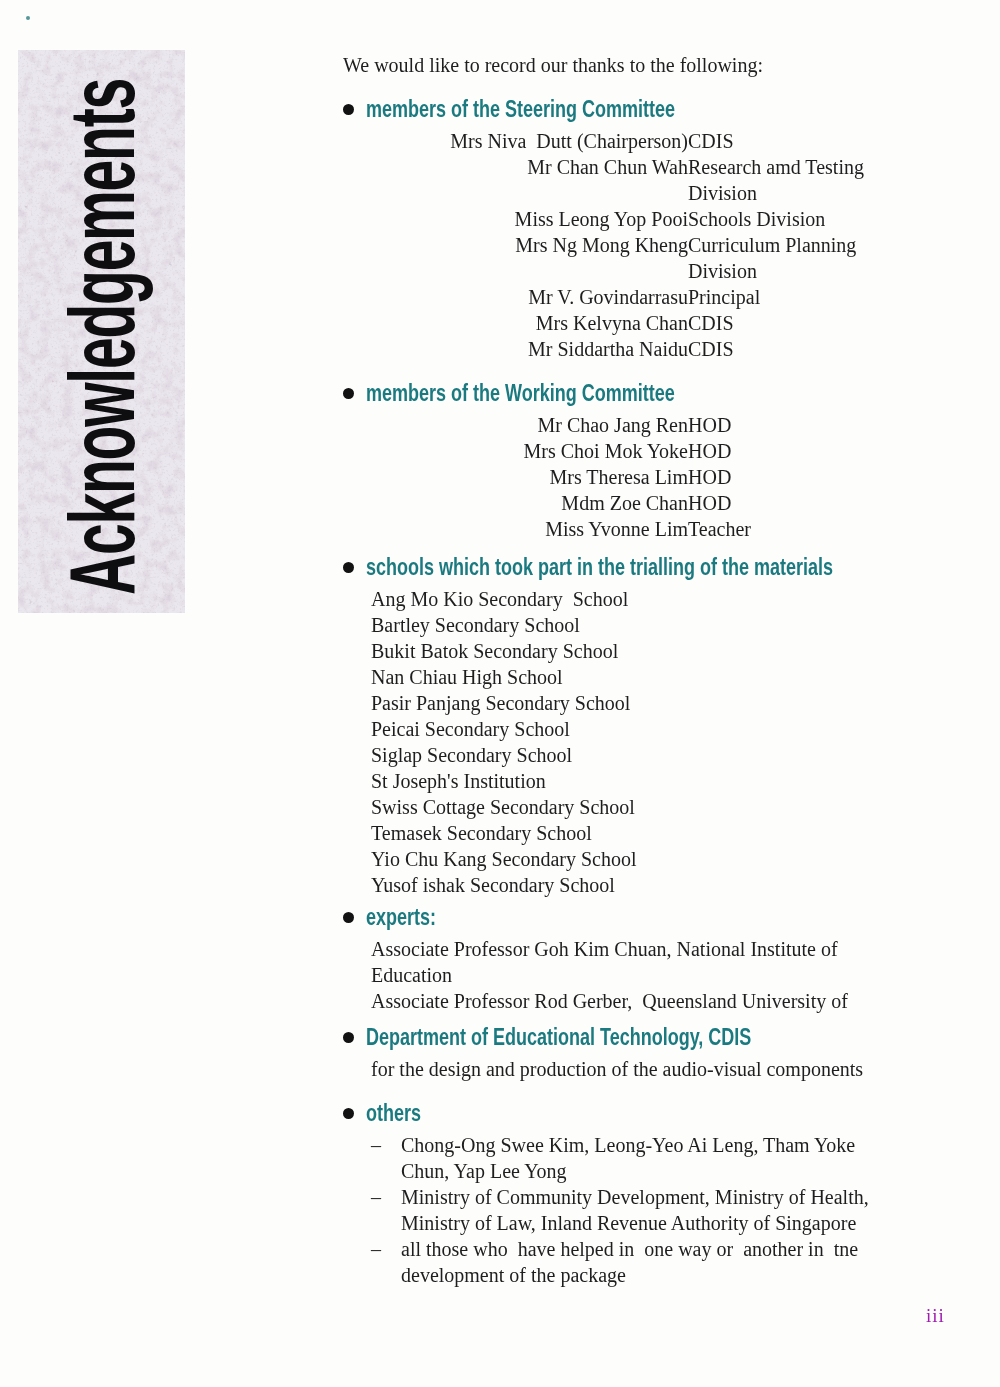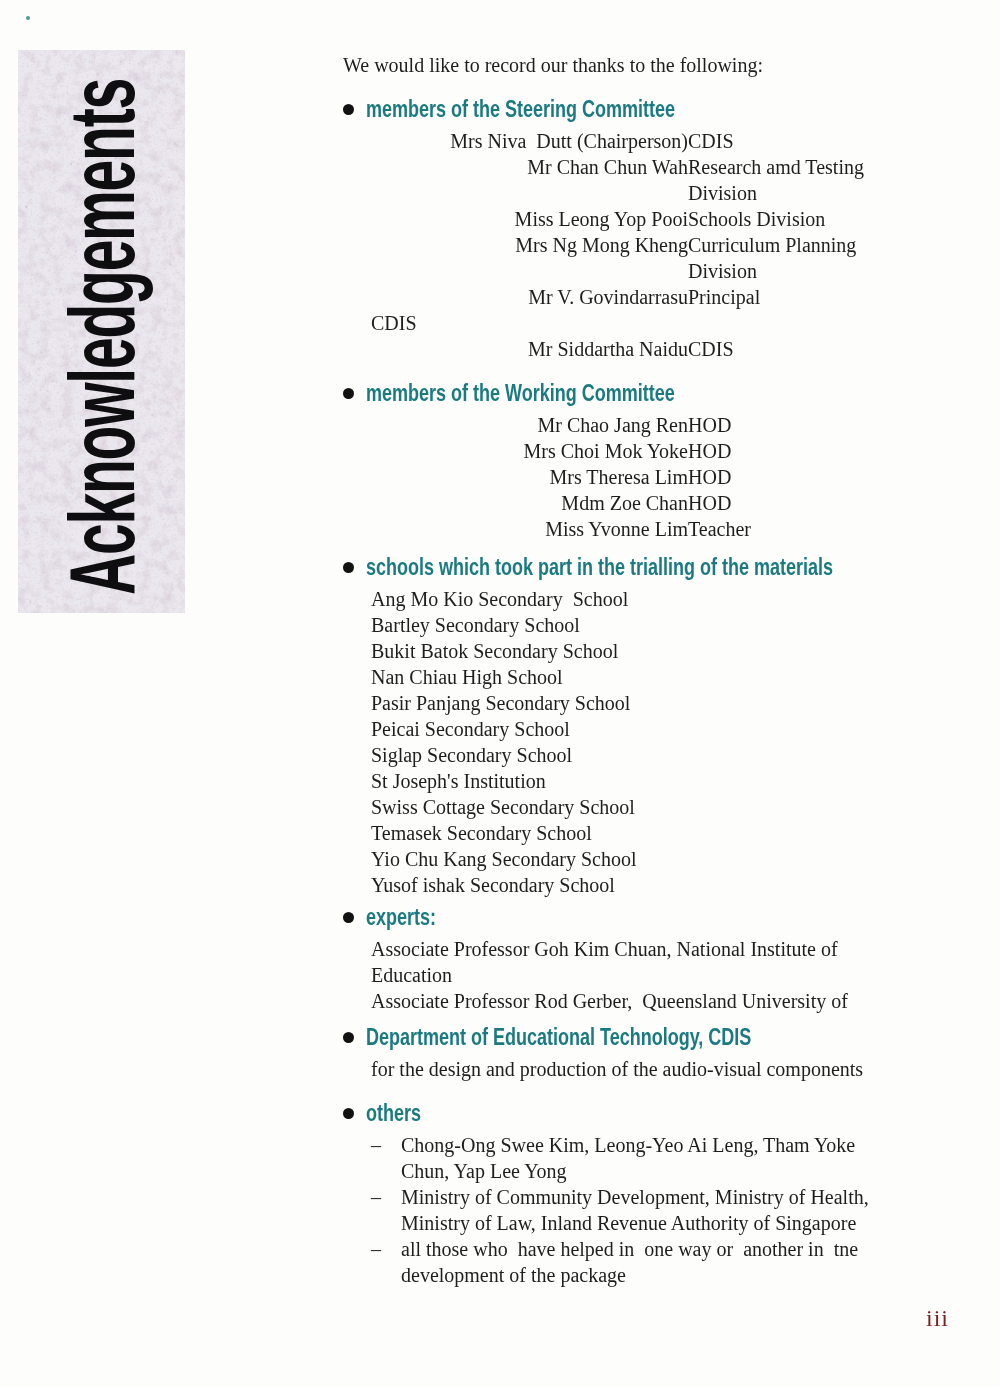--- a/index.html
+++ b/index.html
@@ -99,23 +99,23 @@
   .dash {
     flex: none;
     width: 30px;
     white-space: pre;
   }
 
   
   .pageno {
     position: absolute;
     left: 926px; top: 1305px;
-    font-size: 24px;
+    font-size: 19px;
     letter-spacing: 1px;
-    color: #7f1d1d;
+    color: #a21caf;
   }
 </style>
 </head>
 <body>
 
 <div class="speck-teal"></div>
 
 <div class="banner">
   <svg width="167" height="563" viewBox="0 0 167 563" aria-hidden="true">
     <defs>
@@ -170,20 +170,21 @@
           <span class="name">Mrs Ng Mong Kheng</span>
           <span class="role">Curriculum Planning Division</span>
         </div>
 
         <div class="crow">
           <span class="name">Mr V. Govindarrasu</span>
           <span class="role">Principal</span>
         </div>
 
         <div class="crow">
+          <span class="name">Mrs Kelvyna Chan</span>
           <span class="role">CDIS</span>
         </div>
 
         <div class="crow">
           <span class="name">Mr Siddartha Naidu</span>
           <span class="role">CDIS</span>
         </div>
       </div>
   </div>
 

